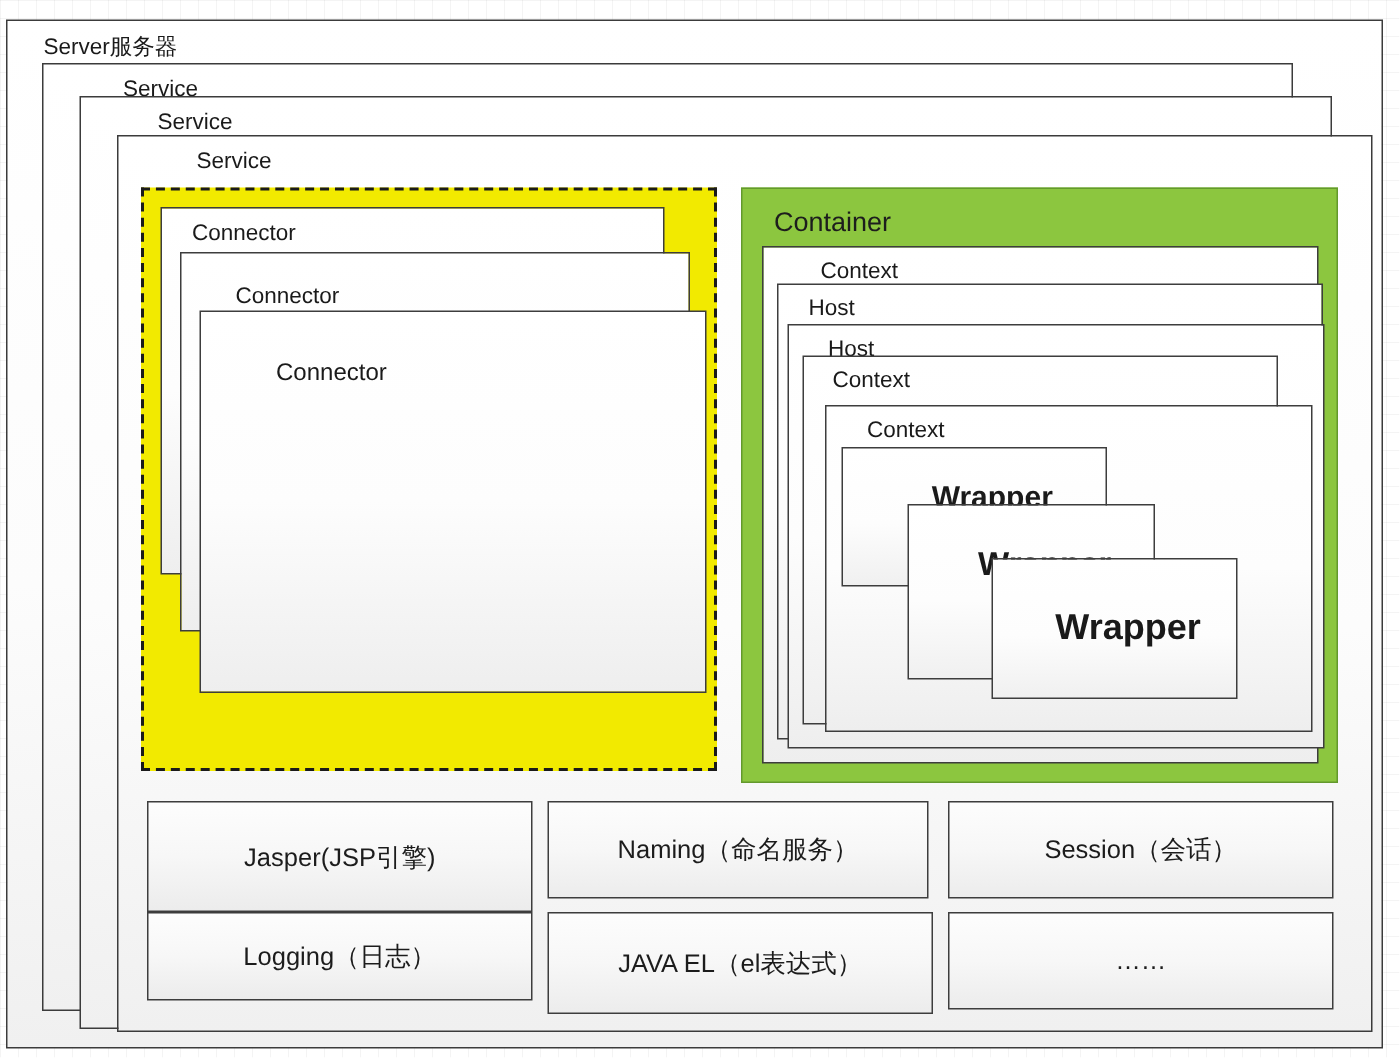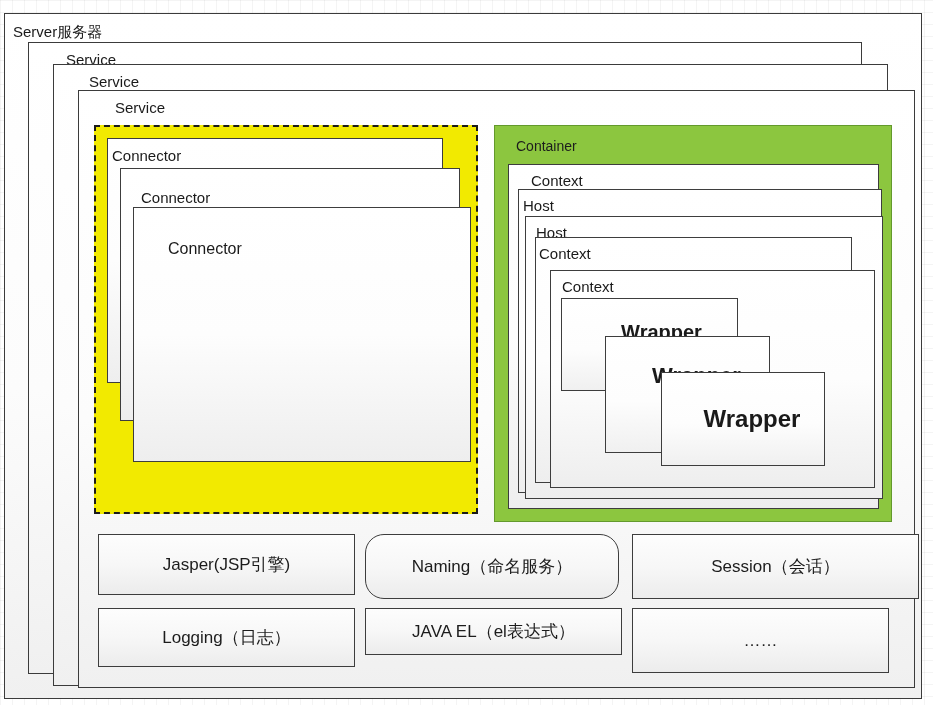--- a/index.html
+++ b/index.html
@@ -72,20 +72,21 @@
     position: absolute;
     box-sizing: border-box;
     border: 1px solid #404040;
     background: linear-gradient(to bottom, #ffffff 0%, #ffffff 45%, #f2f2f2 100%);
   }
   .box > .lbl {
     position: absolute;
     color: #1a1a1a;
     white-space: nowrap;
     line-height: 1;
+    margin-left: 16px;
   }
 
   
   .shell {
     background: linear-gradient(to bottom, #ffffff 0%, #fcfcfc 55%, #f0f0f0 100%);
     border: 1px solid #3b3b3b;
   }
   .shell > .lbl { font-size: 15px; }
 
   
@@ -98,21 +99,21 @@
 
   
   .green-group {
     position: absolute;
     box-sizing: border-box;
     background: #8cc63f;
     border: 1px solid #63992c;
   }
   .green-group > .lbl {
     position: absolute;
-    font-size: 14px;
+    font-size: 18px;
     color: #1d1d1d;
     white-space: nowrap;
   }
 
   
   .connector {
     background: linear-gradient(to bottom, #ffffff 0%, #fdfdfd 50%, #eeeeee 100%);
     border: 1px solid #3d3d3d;
   }
 
@@ -220,25 +221,25 @@
   </div>
 
   <div class="wrapper-box" style="position:absolute; box-sizing:border-box; left:605px; top:336px; width:165px; height:117px;">
     <span class="lbl" style="font-size:22px; margin-top:-38px; margin-left:18px;">Wrapper</span>
   </div>
 
   <div class="wrapper-box" style="position:absolute; box-sizing:border-box; left:661px; top:372px; width:164px; height:94px;">
     <span class="lbl" style="font-size:24px; margin-top:0px; margin-left:18px;">Wrapper</span>
   </div>
 
-  <div class="svc" style="left:98px; top:534px; width:257px; height:61px;">Jasper(JSP引擎)</div>
-
-  <div class="svc" style="left:365px; top:534px; width:254px; height:65px;border-radius:19px;">Naming（命名服务）</div>
-
-  <div class="svc" style="left:632px; top:534px; width:287px; height:65px;">Session（会话）</div>
+  <div class="svc" style="left:98px; top:534px; width:257px; height:74px;">Jasper(JSP引擎)</div>
+
+  <div class="svc" style="left:365px; top:534px; width:254px; height:65px;">Naming（命名服务）</div>
+
+  <div class="svc" style="left:632px; top:534px; width:257px; height:65px;">Session（会话）</div>
 
   <div class="svc" style="left:98px; top:608px; width:257px; height:59px;">Logging（日志）</div>
 
-  <div class="svc" style="left:365px; top:608px; width:257px; height:47px;">JAVA EL（el表达式）</div>
+  <div class="svc" style="left:365px; top:608px; width:257px; height:68px;">JAVA EL（el表达式）</div>
 
   <div class="svc" style="left:632px; top:608px; width:257px; height:65px;">……</div>
 
 </div>
 
 </body></html>

